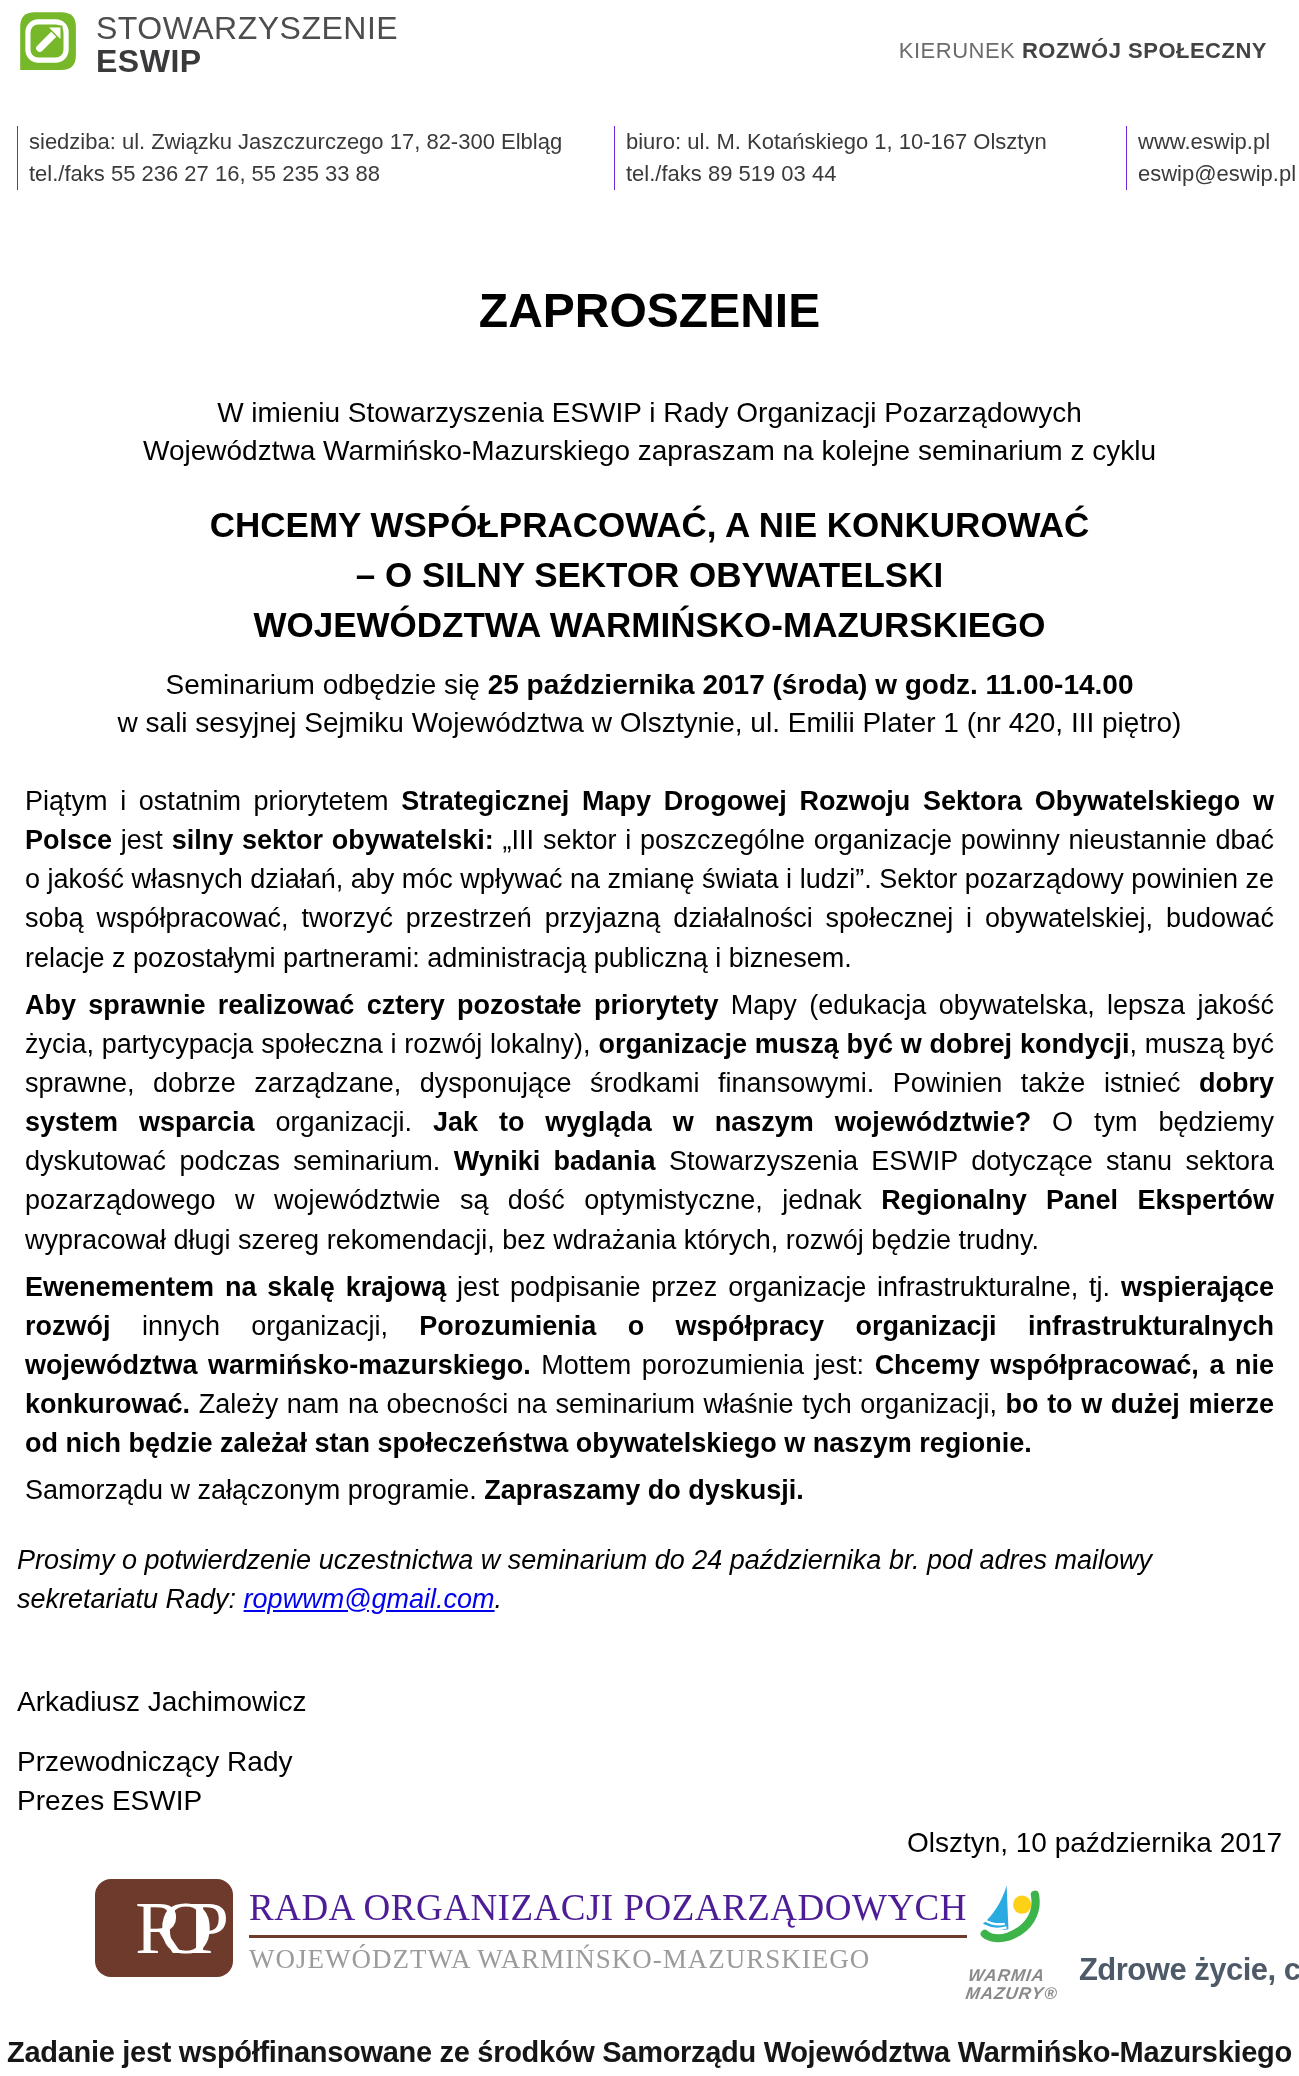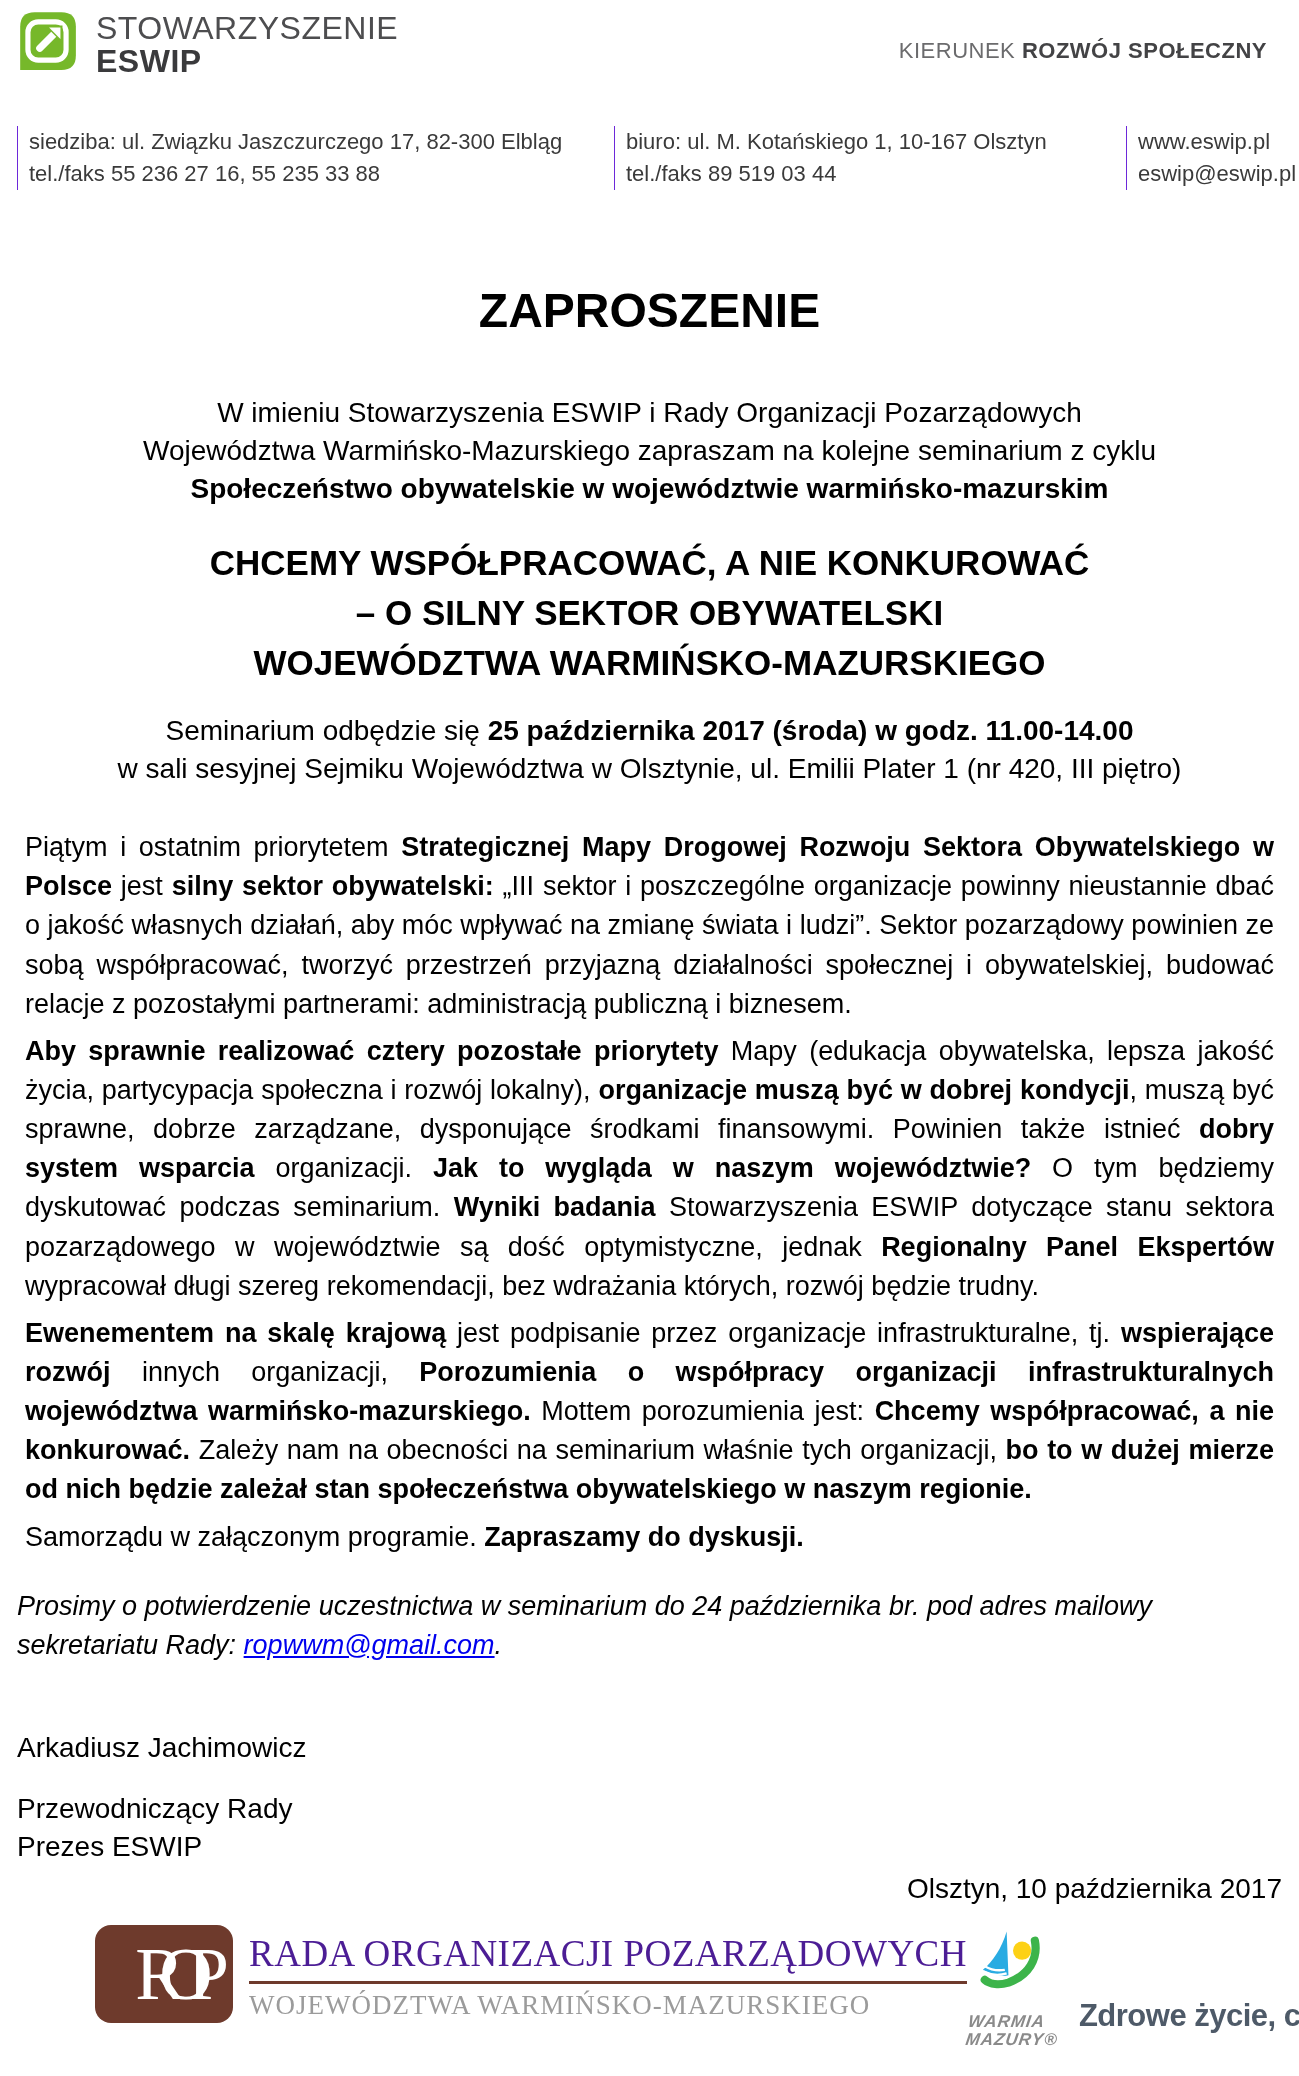--- a/index.html
+++ b/index.html
@@ -24,21 +24,21 @@
   .contact-bar{display:flex;margin-top:48px;padding:0 17px;}
   .contact-col{border-left:1px solid #6d28d9;padding-left:11px;font-size:22px;line-height:1.45;color:#3a3a3a;}
   .contact-col.c1{flex:0 0 585px;}
   .contact-col.c2{flex:0 0 500px;}
   .contact-col.c3{flex:1;}
   
   .doc-title{margin-top:95px;text-align:center;font-size:48px;font-weight:700;line-height:1.1;}
   .intro{margin-top:56px;text-align:center;font-size:28px;line-height:1.36;}
   .intro .bold-line{font-weight:700;}
   .seminar-title{margin-top:30px;text-align:center;font-size:35px;font-weight:700;line-height:1.43;}
-  .when{margin-top:24px;text-align:center;font-size:28px;line-height:1.36;}
+  .when{margin-top:16px;text-align:center;font-size:28px;line-height:1.36;}
   .when .strong{font-weight:700;}
   .where{text-align:center;font-size:28px;line-height:1.36;}
   .body-text{margin:40px 17px 0;font-size:27px;line-height:1.45;text-align:justify;}
   .body-text p{margin:8px;}
   .b{font-weight:700;}
   .note{margin:30px 17px 0;font-size:27px;line-height:1.45;font-style:italic;text-align:left;}
   .link{color:#0000ee;text-decoration:underline;}
   .signature{margin:64px 17px 0;font-size:28px;line-height:1.38;}
   .sig-name{font-weight:400;margin-bottom:22px;}
   .dateline{margin:6px 17px 0;text-align:right;font-size:28px;}
@@ -93,21 +93,20 @@
       <div>www.eswip.pl</div>
       <div>eswip@eswip.pl</div>
     </div>
   </div>
 
   <div class="doc-title">ZAPROSZENIE</div>
 
   <div class="intro">
     <div>W imieniu Stowarzyszenia ESWIP i Rady Organizacji Pozarządowych</div>
     <div>Województwa Warmińsko-Mazurskiego zapraszam na kolejne seminarium z cyklu</div>
-    <div class="bold-line">Społeczeństwo obywatelskie w województwie warmińsko-mazurskim</div>
   </div>
 
   <div class="seminar-title">
     <div>CHCEMY WSPÓŁPRACOWAĆ, A NIE KONKUROWAĆ</div>
     <div>– O SILNY SEKTOR OBYWATELSKI</div>
     <div>WOJEWÓDZTWA WARMIŃSKO-MAZURSKIEGO</div>
   </div>
 
   <div class="when"><span>Seminarium  odbędzie się </span><span class="strong">25 października 2017 (środa) w godz. 11.00-14.00</span></div>
   <div class="where">w sali sesyjnej Sejmiku Województwa w Olsztynie, ul. Emilii Plater 1 (nr 420, III piętro)</div>

